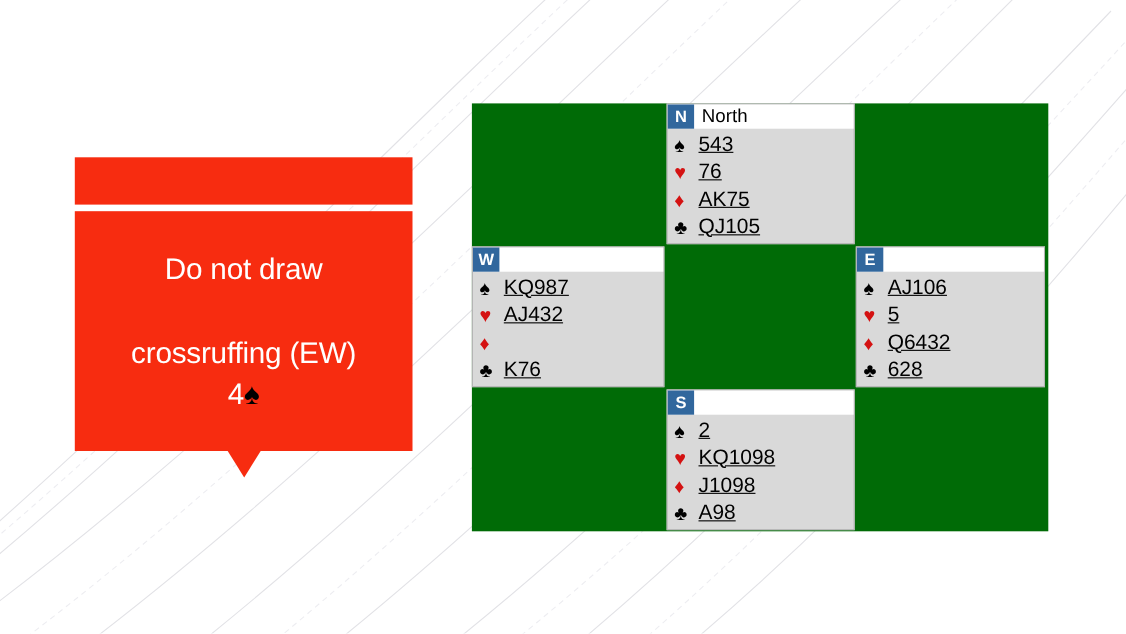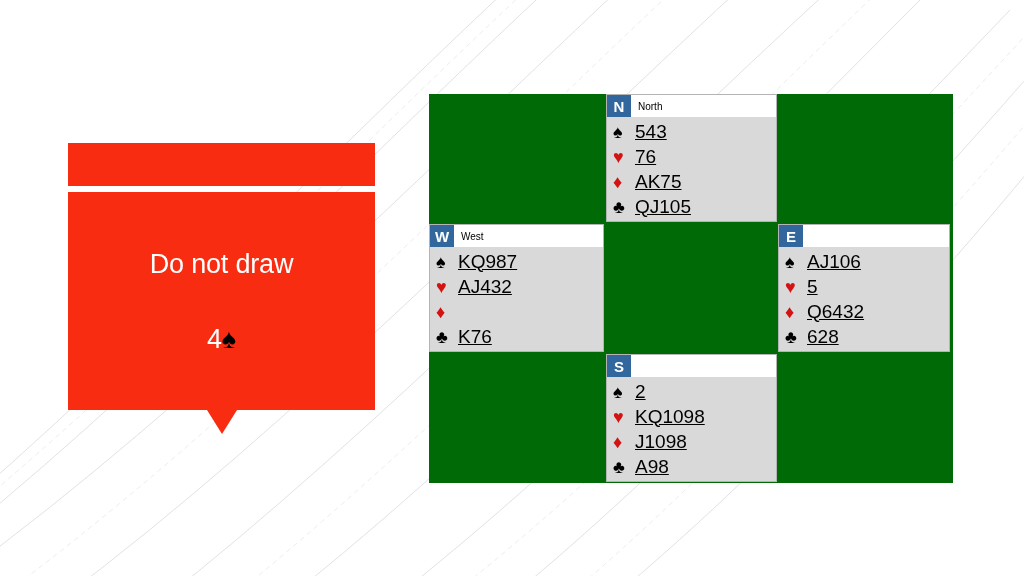--- a/index.html
+++ b/index.html
@@ -120,21 +120,21 @@
     display: flex;
     align-items: center;
     justify-content: center;
     font-family: "Liberation Sans", sans-serif;
   }
   .hand-name {
     flex: 1;
     display: flex;
     align-items: center;
     padding-left: 7px;
-    font-size: 10px;
+    font-size: 17px;
     color: #000000;
     font-family: "Liberation Sans", sans-serif;
   }
   .hand-suits {
     padding: 2px 0 2px 6px;
   }
   .suit-row {
     display: flex;
     align-items: center;
     height: 25px;
@@ -189,20 +189,21 @@
   </svg>
 
   <div id="callout">
     <div class="callout-titlebar">
       <span></span>
     </div>
     <div class="callout-body">
       <div class="callout-text">
         <span>Do not draw</span><br>
         <br>
+        <span>crossruffing (EW)</span>
         <span class="callout-contract"><span>4</span><span class="suit-black">♠</span></span>
       </div>
     </div>
     <div class="callout-tail"></div>
   </div>
 
   <div id="bridge-table">
 
     <div class="hand" id="hand-north">
       <div class="hand-header">
@@ -225,21 +226,20 @@
         <div class="suit-row">
           <span class="suit-sym black">♣</span>
           <span class="suit-cards">QJ105</span>
         </div>
       </div>
     </div>
 
     <div class="hand" id="hand-west">
       <div class="hand-header">
         <div class="hand-badge">W</div>
-        <div class="hand-name">West</div>
       </div>
       <div class="hand-suits">
         <div class="suit-row">
           <span class="suit-sym black">♠</span>
           <span class="suit-cards">KQ987</span>
         </div>
         <div class="suit-row">
           <span class="suit-sym red">♥</span>
           <span class="suit-cards">AJ432</span>
         </div>

